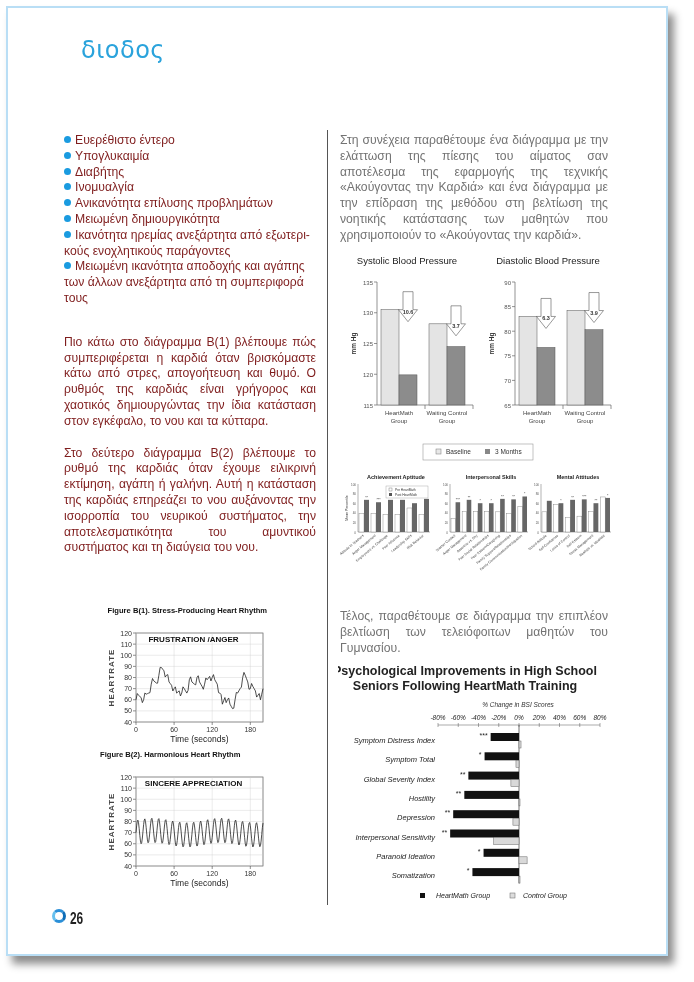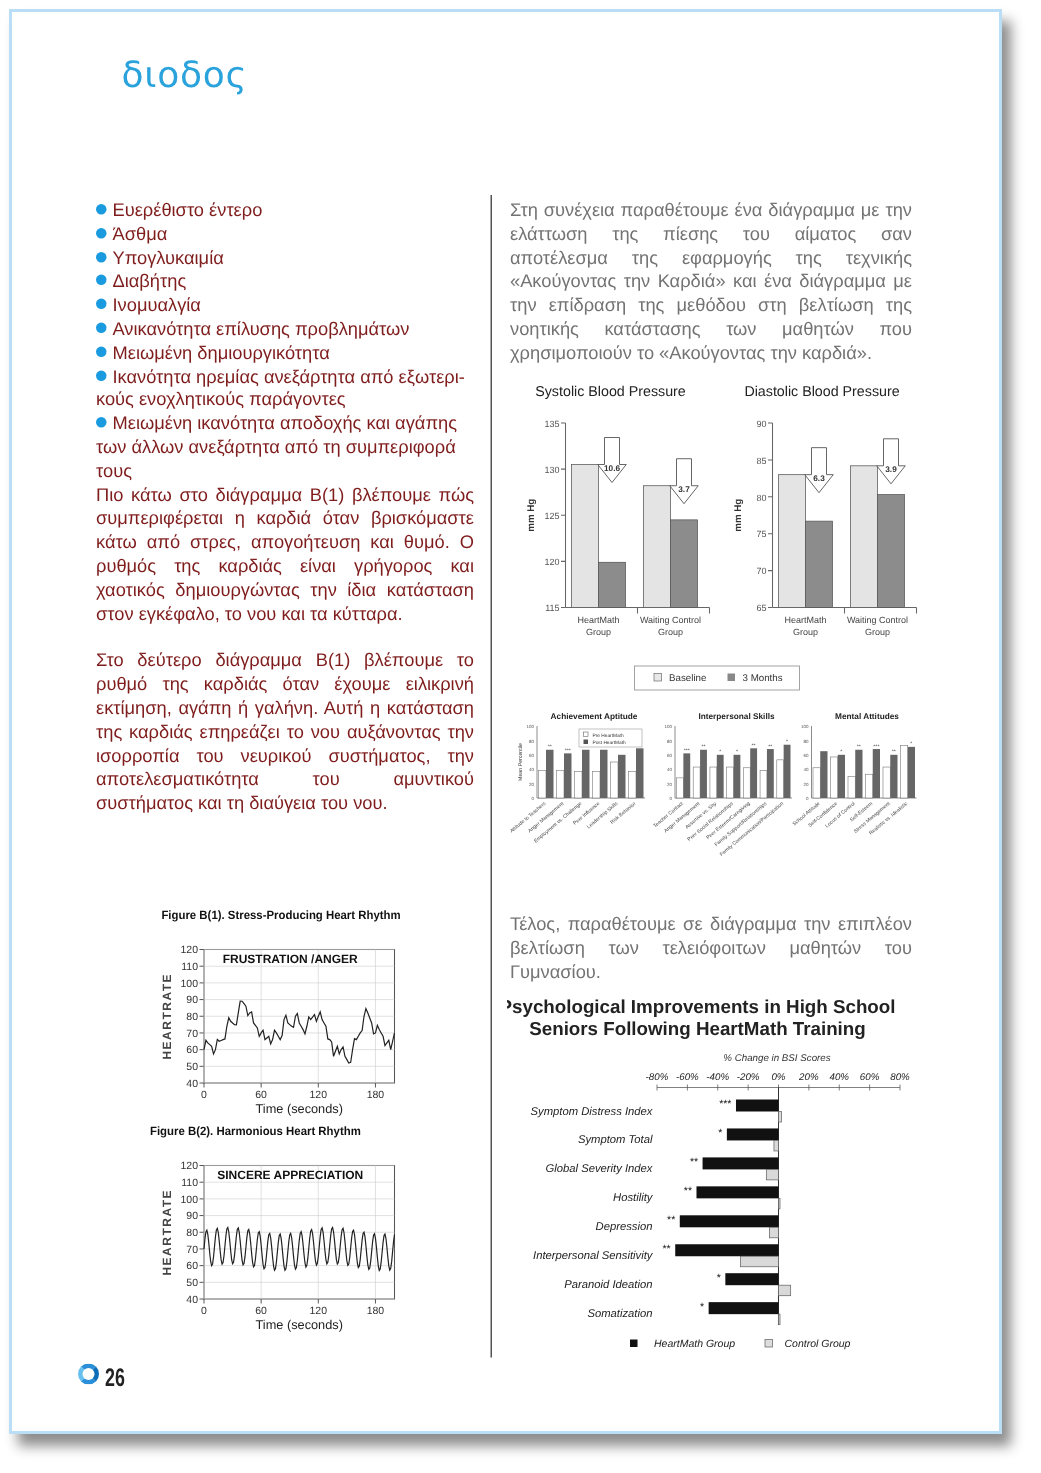--- a/index.html
+++ b/index.html
@@ -26,31 +26,30 @@
 <body>
 
 <div class="page">
 </div>
 
 <div class="logo"><span>διοδος</span></div>
 
 <div class="col-left">
   <div id="bullet-list">
       <div class="bullet"><span class="dot"></span><span>Ευερέθιστο έντερο</span></div>
-      <div class="bullet"><span class="dot"></span><span>Άσθμα</span></div>
       <div class="bullet"><span class="dot"></span><span>Υπογλυκαιμία</span></div>
       <div class="bullet"><span class="dot"></span><span>Διαβήτης</span></div>
       <div class="bullet"><span class="dot"></span><span>Ινομυαλγία</span></div>
       <div class="bullet"><span class="dot"></span><span>Ανικανότητα επίλυσης προβλημάτων</span></div>
       <div class="bullet"><span class="dot"></span><span>Μειωμένη δημιουργικότητα</span></div>
       <div class="bullet"><span class="dot"></span><span>Ικανότητα ηρεμίας ανεξάρτητα από εξωτερι-κούς ενοχλητικούς παράγοντες</span></div>
       <div class="bullet"><span class="dot"></span><span>Μειωμένη ικανότητα αποδοχής και αγάπης των άλλων ανεξάρτητα από τη συμπεριφορά τους</span></div>
     </div>
-  <p class="para" style="margin-top:0">Πιο κάτω στο διάγραμμα Β(1) βλέπουμε πώς συμπεριφέρεται η καρδιά όταν βρισκόμαστε κάτω από στρες, απογοήτευση και θυμό. Ο ρυθμός της καρδιάς είναι γρήγορος και χαοτικός δημιουργώντας την ίδια κατάσταση στον εγκέφαλο, το νου και τα κύτταρα.</p>
-  <p class="para" style="margin-top:16px">Στο δεύτερο διάγραμμα Β(1) βλέπουμε το ρυθμό της καρδιάς όταν έχουμε ειλικρινή εκτίμηση, αγάπη ή γαλήνη. Αυτή η κατάσταση της καρδιάς επηρεάζει το νου αυξάνοντας την ισορροπία του νευρικού συστήματος, την αποτελεσματικότητα του αμυντικού συστήματος και τη διαύγεια του νου.</p>
+  <p class="para" style="margin-top:28px">Πιο κάτω στο διάγραμμα Β(1) βλέπουμε πώς συμπεριφέρεται η καρδιά όταν βρισκόμαστε κάτω από στρες, απογοήτευση και θυμό. Ο ρυθμός της καρδιάς είναι γρήγορος και χαοτικός δημιουργώντας την ίδια κατάσταση στον εγκέφαλο, το νου και τα κύτταρα.</p>
+  <p class="para" style="margin-top:16px">Στο δεύτερο διάγραμμα Β(2) βλέπουμε το ρυθμό της καρδιάς όταν έχουμε ειλικρινή εκτίμηση, αγάπη ή γαλήνη. Αυτή η κατάσταση της καρδιάς επηρεάζει το νου αυξάνοντας την ισορροπία του νευρικού συστήματος, την αποτελεσματικότητα του αμυντικού συστήματος και τη διαύγεια του νου.</p>
 </div>
 
 <div class="divider"></div>
 
 <div class="col-right">
   <p class="para">Στη συνέχεια παραθέτουμε ένα διάγραμμα με την ελάττωση της πίεσης του αίματος σαν αποτέλεσμα της εφαρμογής της τεχνικής «Ακούγοντας την Καρδιά» και ένα διάγραμμα με την επίδραση της μεθόδου στη βελτίωση της νοητικής κατάστασης των μαθητών που χρησιμοποιούν το «Ακούγοντας την καρδιά».</p>
 </div>
 <div class="col-right" style="top:609px">
   <p class="para">Τέλος, παραθέτουμε σε διάγραμμα την επιπλέον βελτίωση των τελειόφοιτων μαθητών του Γυμνασίου.</p>
 </div>

